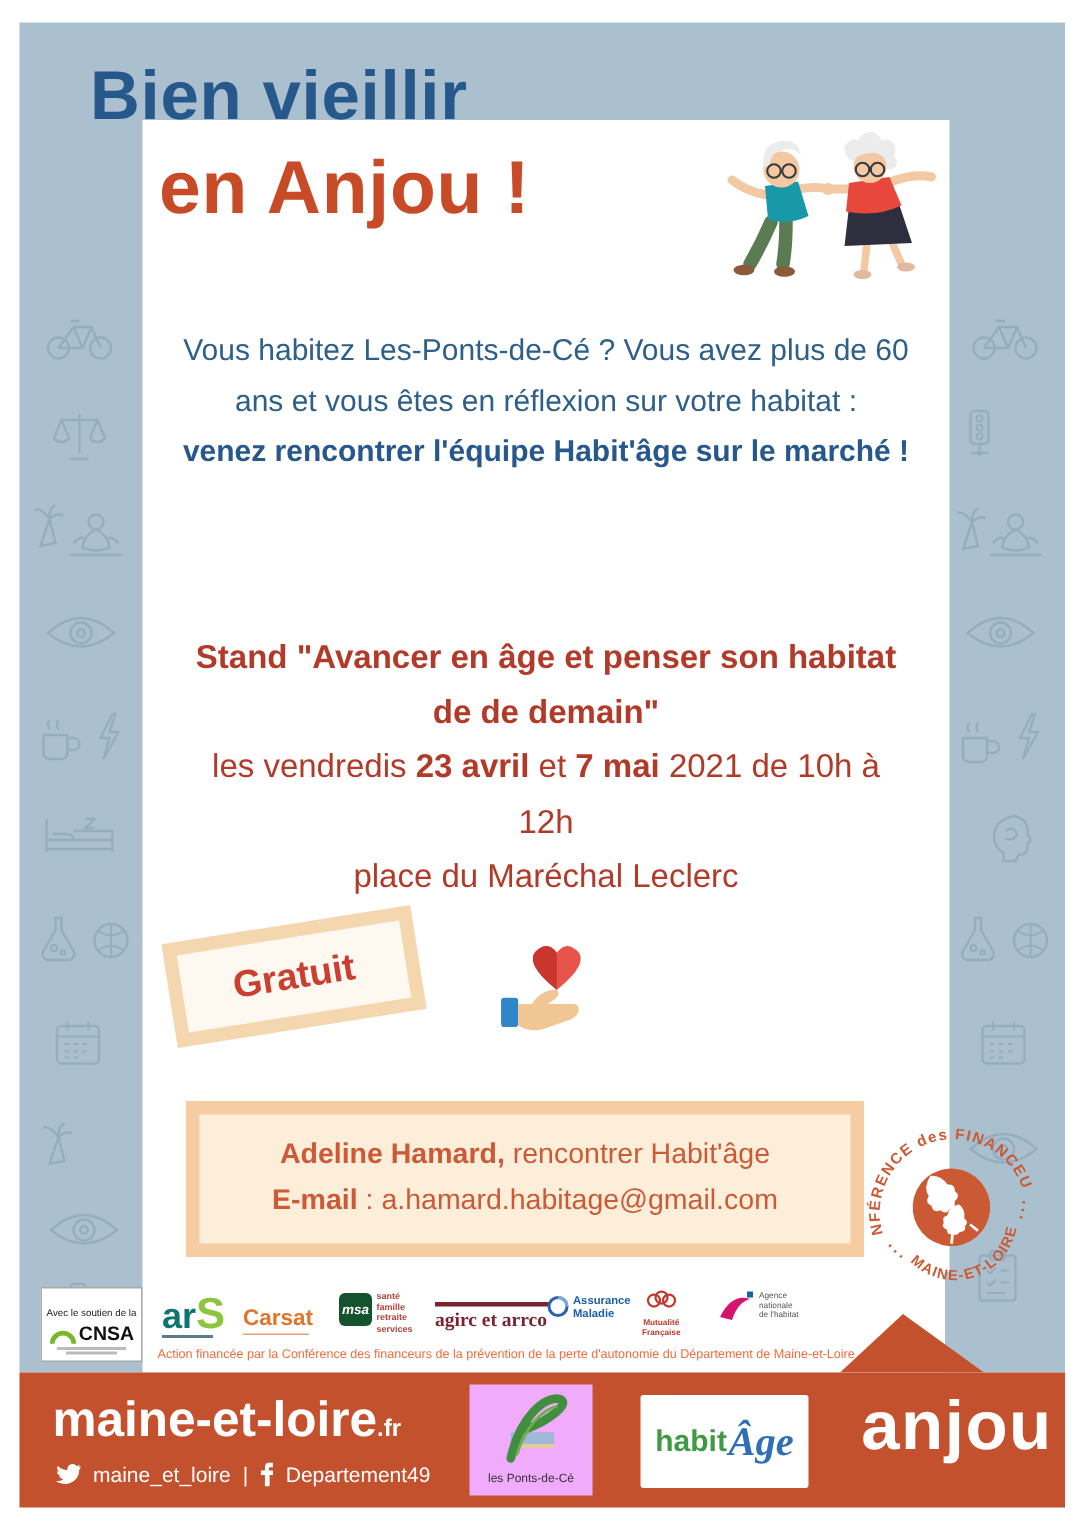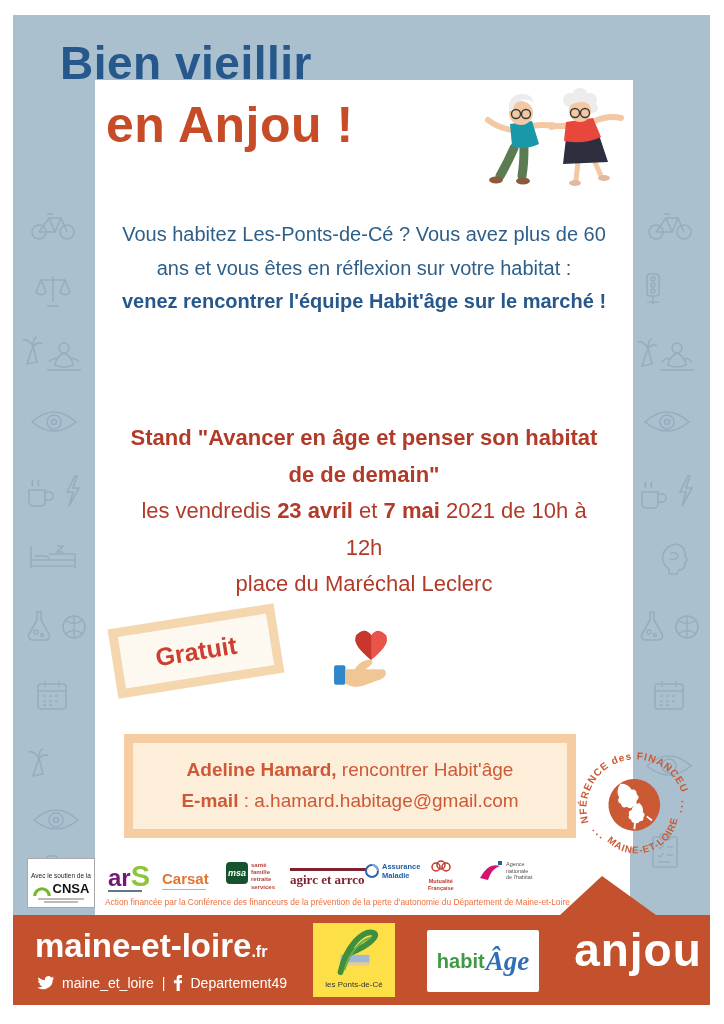--- a/index.html
+++ b/index.html
@@ -33,21 +33,21 @@
   .badge text{font-weight:bold;fill:#cb5a34;}
   
   .cnsa{left:27px;top:858px;width:68px;height:50px;background:#fff;border:1px solid #a9a9a9;
         box-sizing:border-box;text-align:center;padding-top:13px;}
   .cnsa .sup{font-size:6.5px;color:#222;}
   .cnsa .row{display:flex;align-items:flex-end;justify-content:center;gap:2px;margin-top:2px;}
   .cnsa .name{font-size:13px;font-weight:bold;color:#111;}
   .cnsa .bar{height:2px;background:#bbb;margin:2px 10px 1px;}
   .logo{color:#444;}
   .ars{left:108px;top:860px;}
-  .ars .ar{font-size:24px;font-weight:bold;color:#701a75;}
+  .ars .ar{font-size:24px;font-weight:bold;color:#0f766e;}
   .ars .s{font-size:29px;font-weight:bold;color:#8fc43e;}
   .ars .ul{width:34px;height:2px;background:#5c7a8a;margin-top:-3px;}
   .carsat{left:162px;top:870px;}
   .carsat .nm{font-size:15px;font-weight:bold;color:#e0762e;}
   .carsat .ln{width:44px;height:1px;background:#e0a276;margin-top:2px;}
   .msa{left:226px;top:862px;display:flex;gap:3px;align-items:flex-start;}
   .msa .sq{width:22px;height:22px;background:#14532d;border-radius:4px;color:#fff;font-weight:bold;
            font-style:italic;font-size:9px;display:flex;align-items:center;justify-content:center;}
   .msa .svc{font-size:6px;line-height:1.2;color:#b5443c;white-space:pre-line;font-weight:bold;}
   .agirc{left:290px;top:868px;}
@@ -60,21 +60,21 @@
   .anah{left:478px;top:860px;display:flex;gap:2px;align-items:center;}
   .anah .nm{font-size:5.5px;color:#555;white-space:pre-line;line-height:1.2;}
   .funding{left:105px;top:897px;width:510px;font-size:8.4px;color:#ee6f3f;white-space:nowrap;}
   
   .triangle{left:560px;top:876px;width:96px;height:39px;}
   .footer{left:13px;top:915px;width:697px;height:90px;background:#c4512d;}
   .site{left:22px;top:12px;color:#fff;}
   .site .nm{font-size:33px;font-weight:bold;}
   .site .tld{font-size:16px;font-weight:bold;}
   .social{left:24px;top:60px;display:flex;align-items:center;gap:8px;color:#fff;font-size:14px;}
-  .ponts{left:300px;top:8px;width:82px;height:74px;background:#fde047;text-align:center;box-sizing:border-box;padding-top:3px;}
+  .ponts{left:300px;top:8px;width:82px;height:74px;background:#f0abfc;text-align:center;box-sizing:border-box;padding-top:3px;}
   .ponts .nm{font-size:8px;color:#333;margin-top:-2px;}
   .habit{left:414px;top:15px;width:112px;height:62px;background:#fff;border-radius:2px;
          display:flex;align-items:center;justify-content:center;}
   .habit .h{font-size:20px;font-weight:bold;color:#3f9a43;}
   .habit .a{font-family:"Liberation Serif","DejaVu Serif",serif;font-style:italic;font-size:27px;
             font-weight:bold;color:#2e6fb5;margin-left:1px;}
   .dept{left:546px;top:10px;width:158px;text-align:center;color:#fff;}
   .dept .lbl{display:inline-block;border:1px solid #fff;padding:2px 5px;font-size:7.5px;letter-spacing:.6px;font-weight:bold;}
   .dept .anjou{font-size:46px;font-weight:bold;letter-spacing:1px;line-height:1.0;margin-top:2px;}
   

